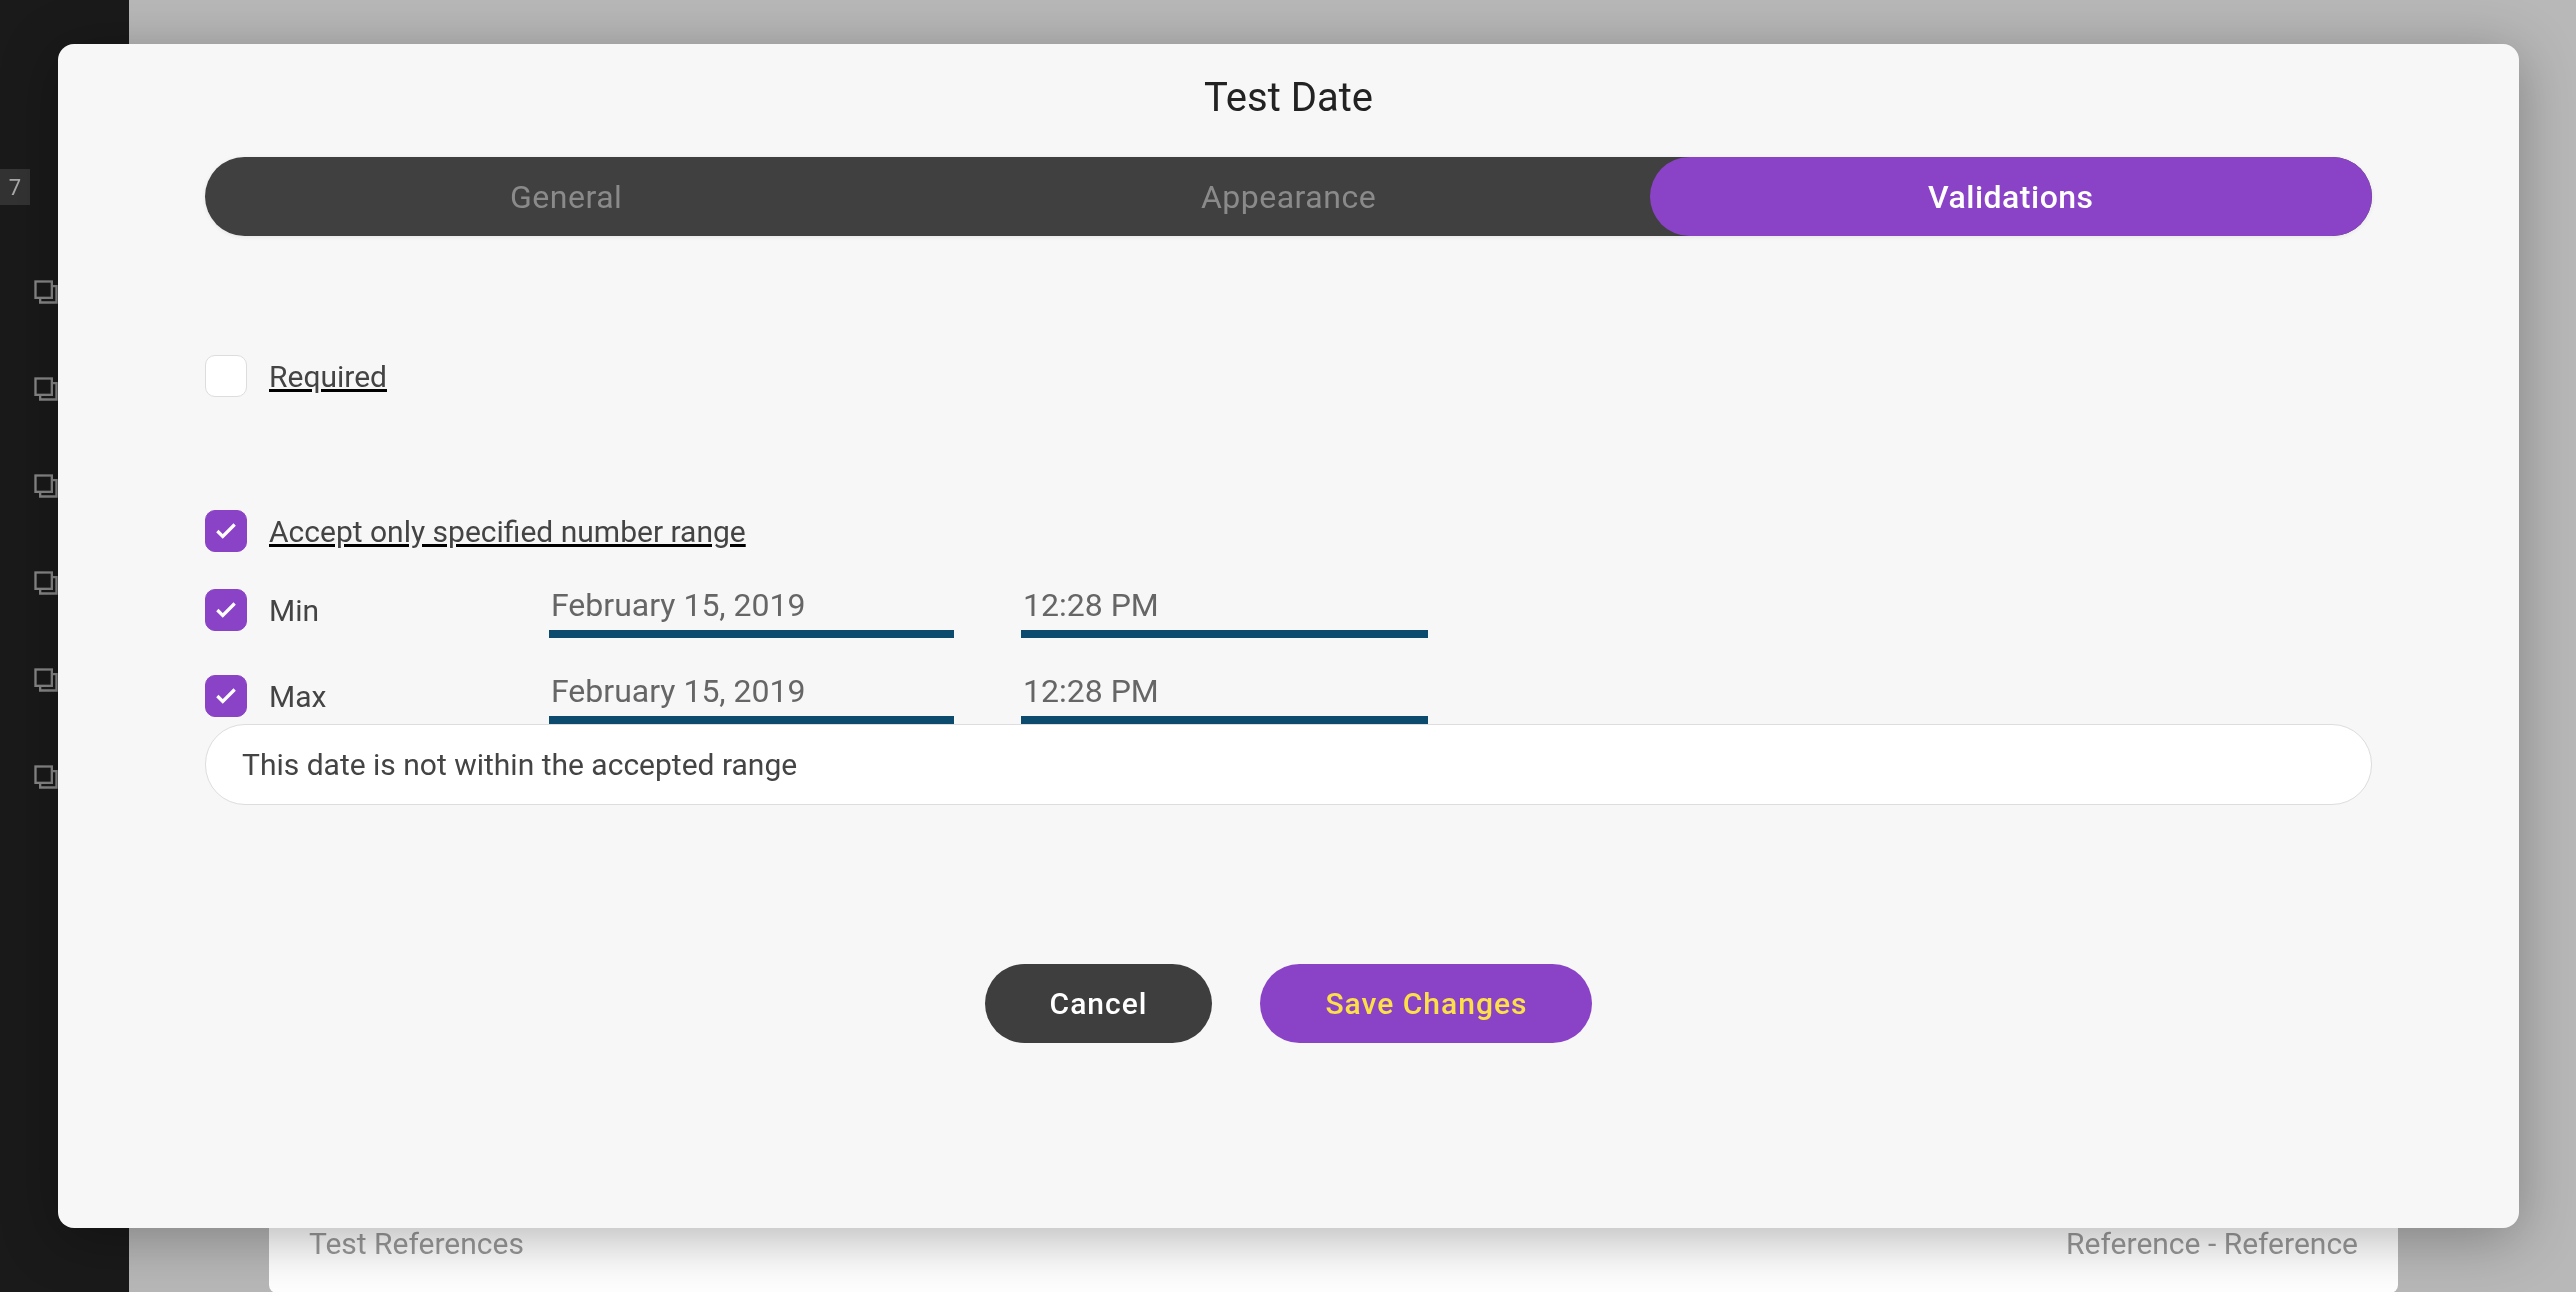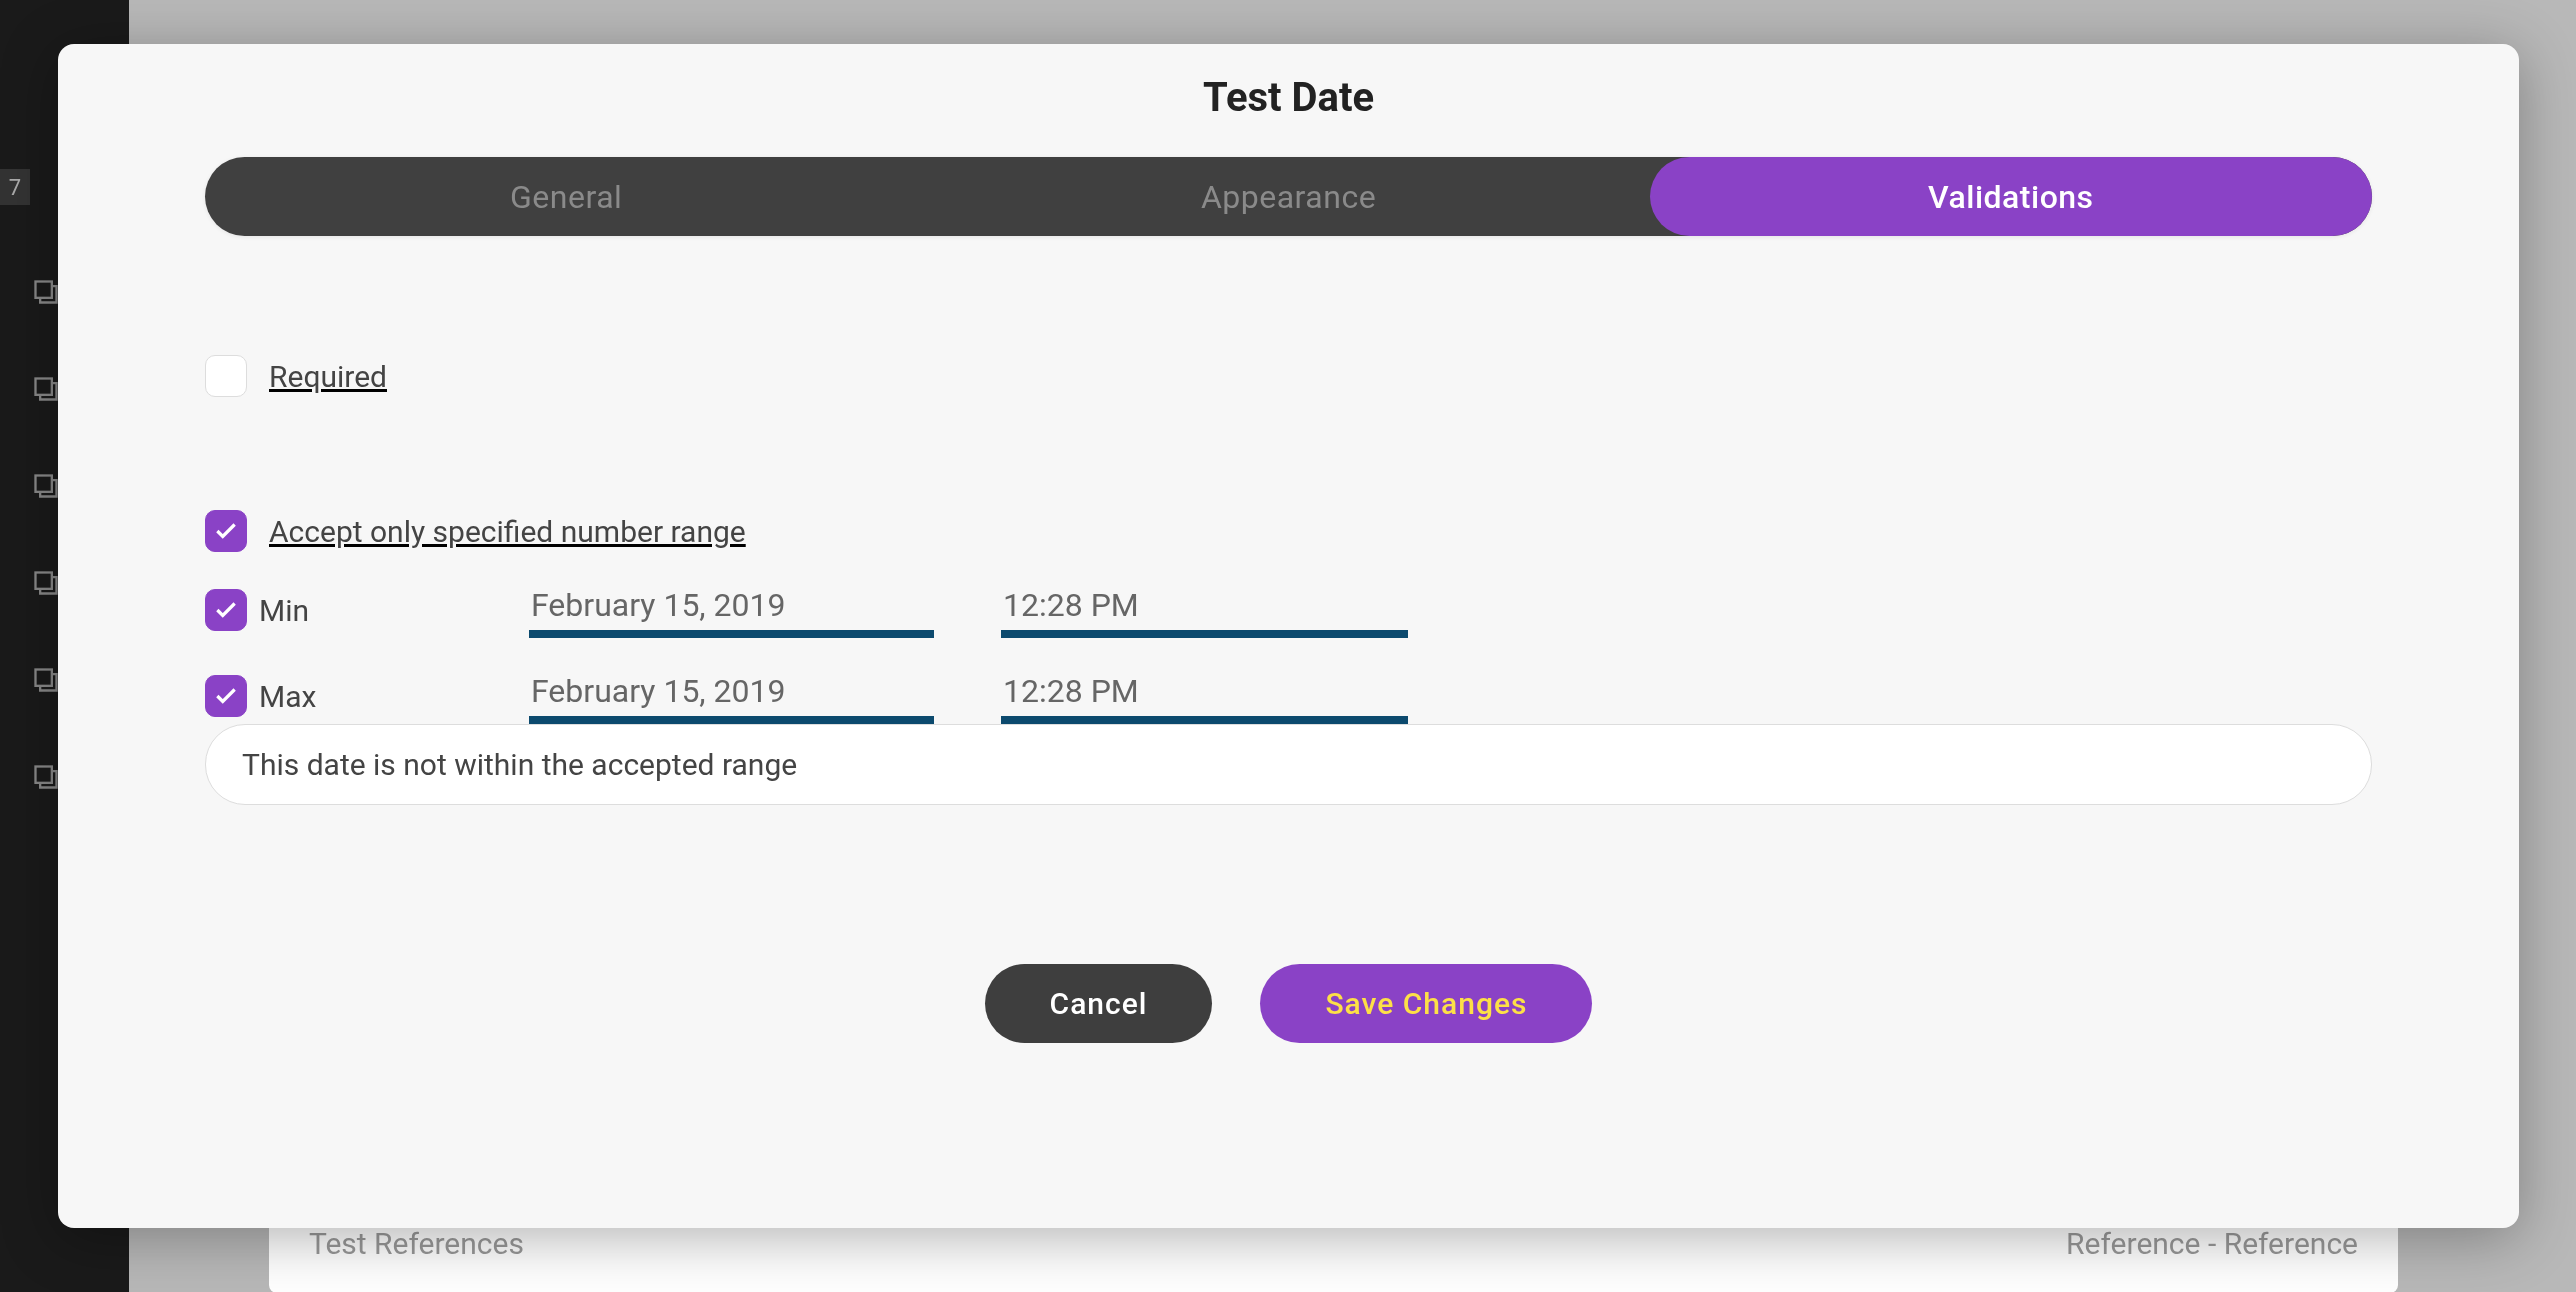--- a/index.html
+++ b/index.html
@@ -86,21 +86,21 @@
     width: 2461px;
     height: 1184px;
     background: #f7f7f7;
     border-radius: 16px;
     box-shadow: 0 10px 59px rgba(0,0,0,0.3);
     padding: 30px 147px 0 147px;
   }
   .modal-title {
     text-align: center;
     font-size: 40px;
-    font-weight: 700;
+    font-weight: 400;
     color: #222;
     margin-bottom: 36px;
   }
   .tabs {
     display: flex;
     background: #404040;
     border-radius: 40px;
     height: 79px;
     box-shadow: 0 1px 4px rgba(0,0,0,0.08);
     margin-bottom: 119px;
@@ -161,21 +161,21 @@
   .checkbox-label {
     font-size: 30px;
     color: #444;
   }
   .section-gap {
     height: 89px;
   }
   .minmax-row {
     display: flex;
     align-items: center;
-    gap: 12px;
+    gap: 22px;
     margin-top: 30px;
   }
   .minmax-label {
     font-size: 30px;
     color: #444;
     width: 258px;
   }
   .date-input-wrap {
     display: flex;
     gap: 67px;

